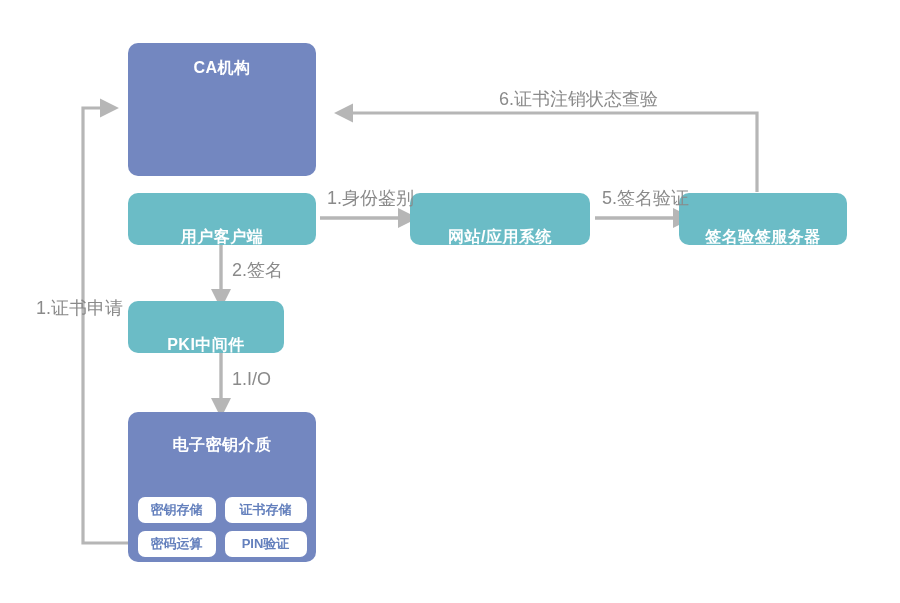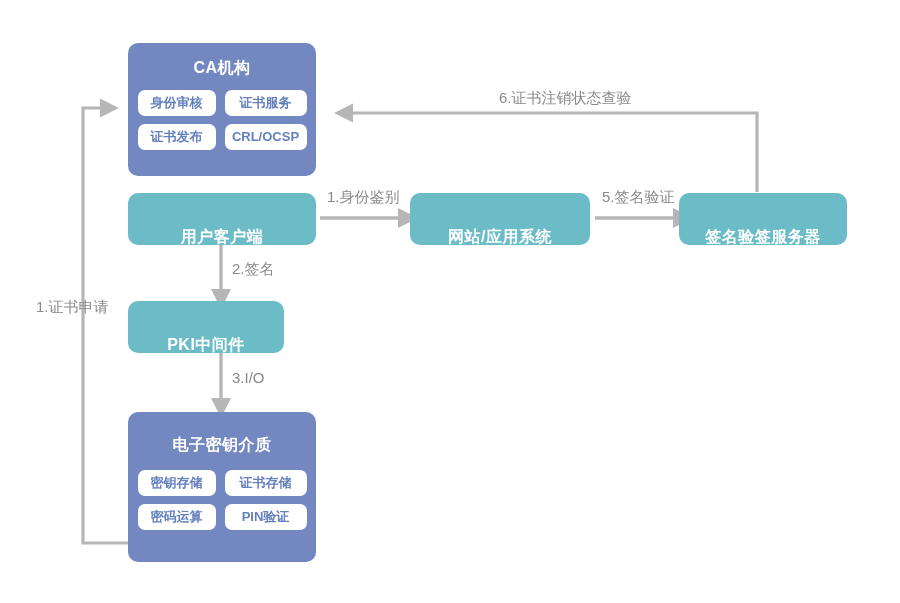--- a/index.html
+++ b/index.html
@@ -28,20 +28,21 @@
   }
 
   
   .node {
     position: absolute;
     box-sizing: border-box;
     border-radius: 10px;
     display: flex;
     flex-direction: column;
     align-items: center;
+    gap: 27px;
   }
   .node.teal {
     background: #6bbcc6;
     justify-content: center;
   }
   .node.blue {
     background: #7387c0;
     justify-content: flex-start;
   }
   .node-title {
@@ -79,21 +80,21 @@
     font-size: 13px;
     font-weight: bold;
     white-space: nowrap;
     overflow: hidden;
   }
 
   
   .edge-label {
     position: absolute;
     color: #8a8a8a;
-    font-size: 15px;
+    font-size: 18px;
     white-space: nowrap;
     line-height: 1;
   }
 </style>
 </head>
 <body>
 
 <div id="canvas">
 
   <svg class="edges" viewBox="0 0 900 603" xmlns="http://www.w3.org/2000/svg">
@@ -117,26 +118,20 @@
 
     <path d="M320,218 L399,218" fill="none" stroke="#b6b6b6" stroke-width="3.4" marker-end="url(#ah-right)"></path>
 
     <path d="M595,218 L674,218" fill="none" stroke="#b6b6b6" stroke-width="3.4" marker-end="url(#ah-right)"></path>
 
     <path d="M757,192 L757,113 L352,113" fill="none" stroke="#b6b6b6" stroke-width="3.2" marker-end="url(#ah-left)"></path>
   </svg>
 
   <div class="node blue" style="left:128px; top:43px; width:188px; height:133px;">
     <div class="node-title">CA机构</div>
-    <div class="pill-grid">
-      <div class="pill">身份审核</div>
-      <div class="pill">证书服务</div>
-      <div class="pill">证书发布</div>
-      <div class="pill">CRL/OCSP</div>
-    </div>
   </div>
 
   <div class="node teal" style="left:128px; top:193px; width:188px; height:52px;">
     <div class="node-title">用户客户端</div>
   </div>
 
   <div class="node teal" style="left:128px; top:301px; width:156px; height:52px;">
     <div class="node-title">PKI中间件</div>
   </div>
 
@@ -155,21 +150,21 @@
   </div>
 
   <div class="node teal" style="left:679px; top:193px; width:168px; height:52px;">
     <div class="node-title">签名验签服务器</div>
   </div>
 
   <div class="edge-label" style="left:36px; top:299px;">1.证书申请</div>
 
   <div class="edge-label" style="left:232px; top:261px;">2.签名</div>
 
-  <div class="edge-label" style="left:232px; top:370px;">3.I/O</div>
+  <div class="edge-label" style="left:232px; top:370px;">1.I/O</div>
 
   <div class="edge-label" style="left:327px; top:189px;">1.身份鉴别</div>
 
   <div class="edge-label" style="left:602px; top:189px;">5.签名验证</div>
 
   <div class="edge-label" style="left:499px; top:90px;">6.证书注销状态查验</div>
 
 </div>
 
 </body></html>

